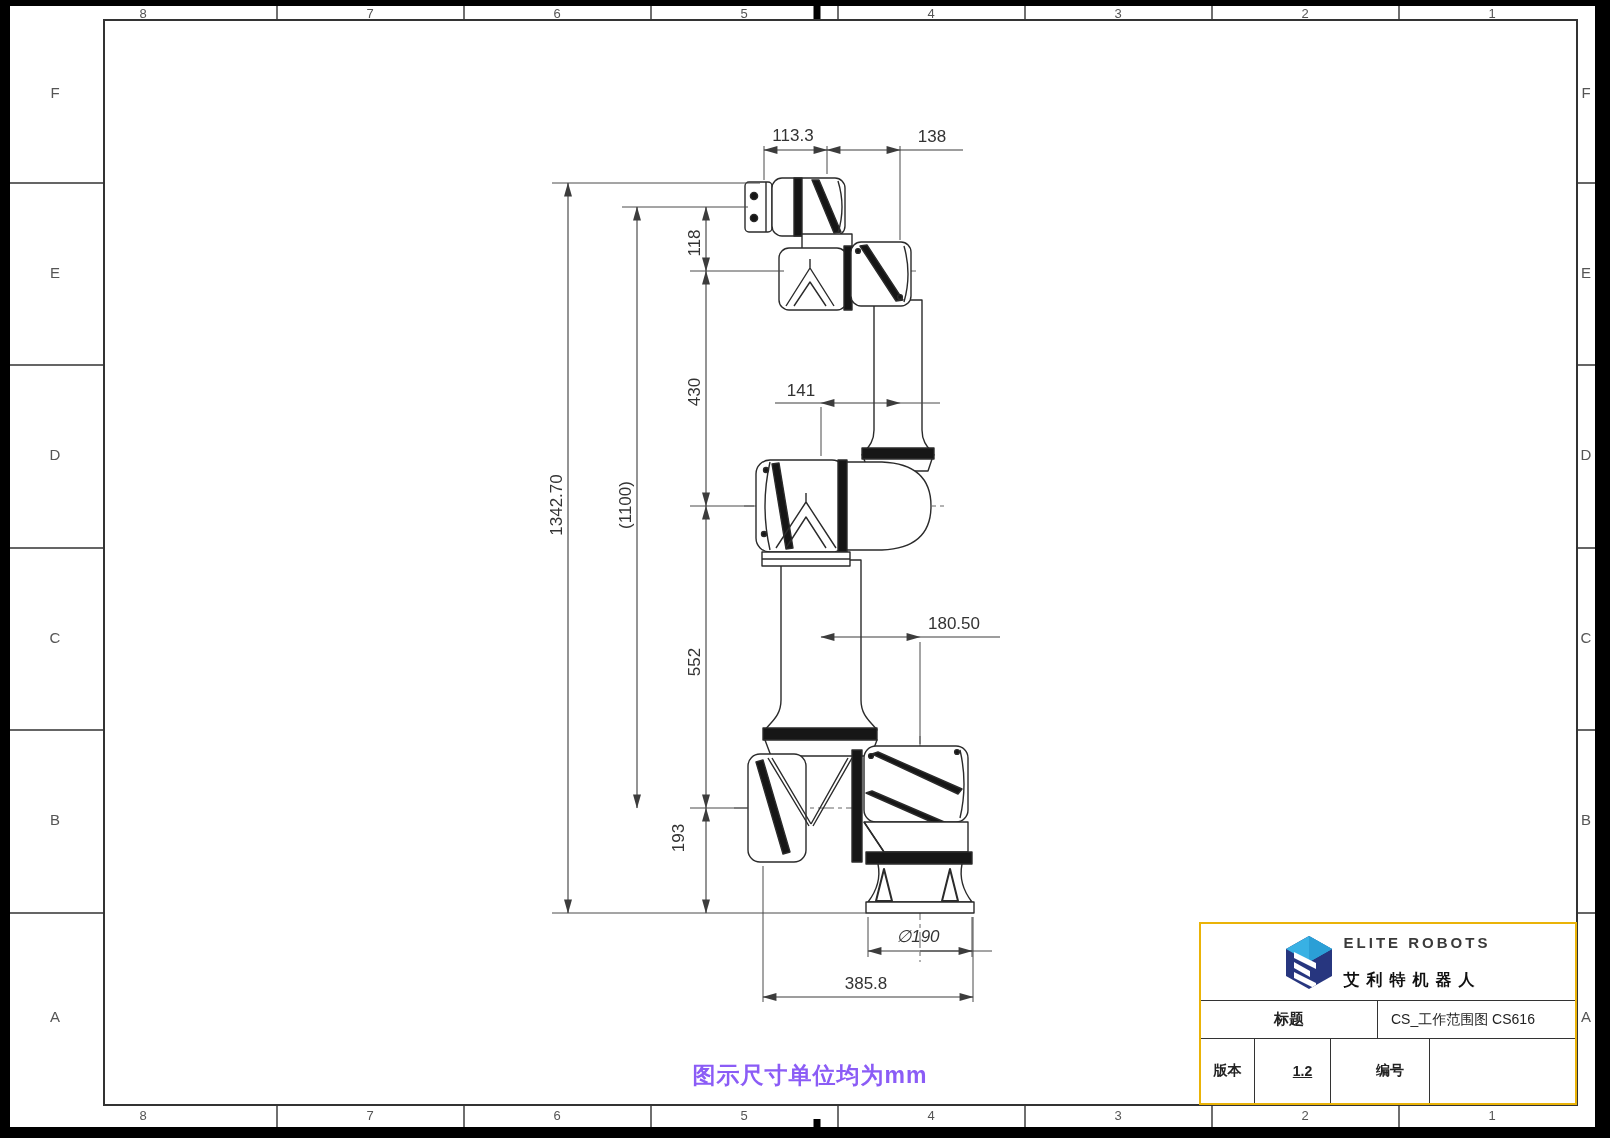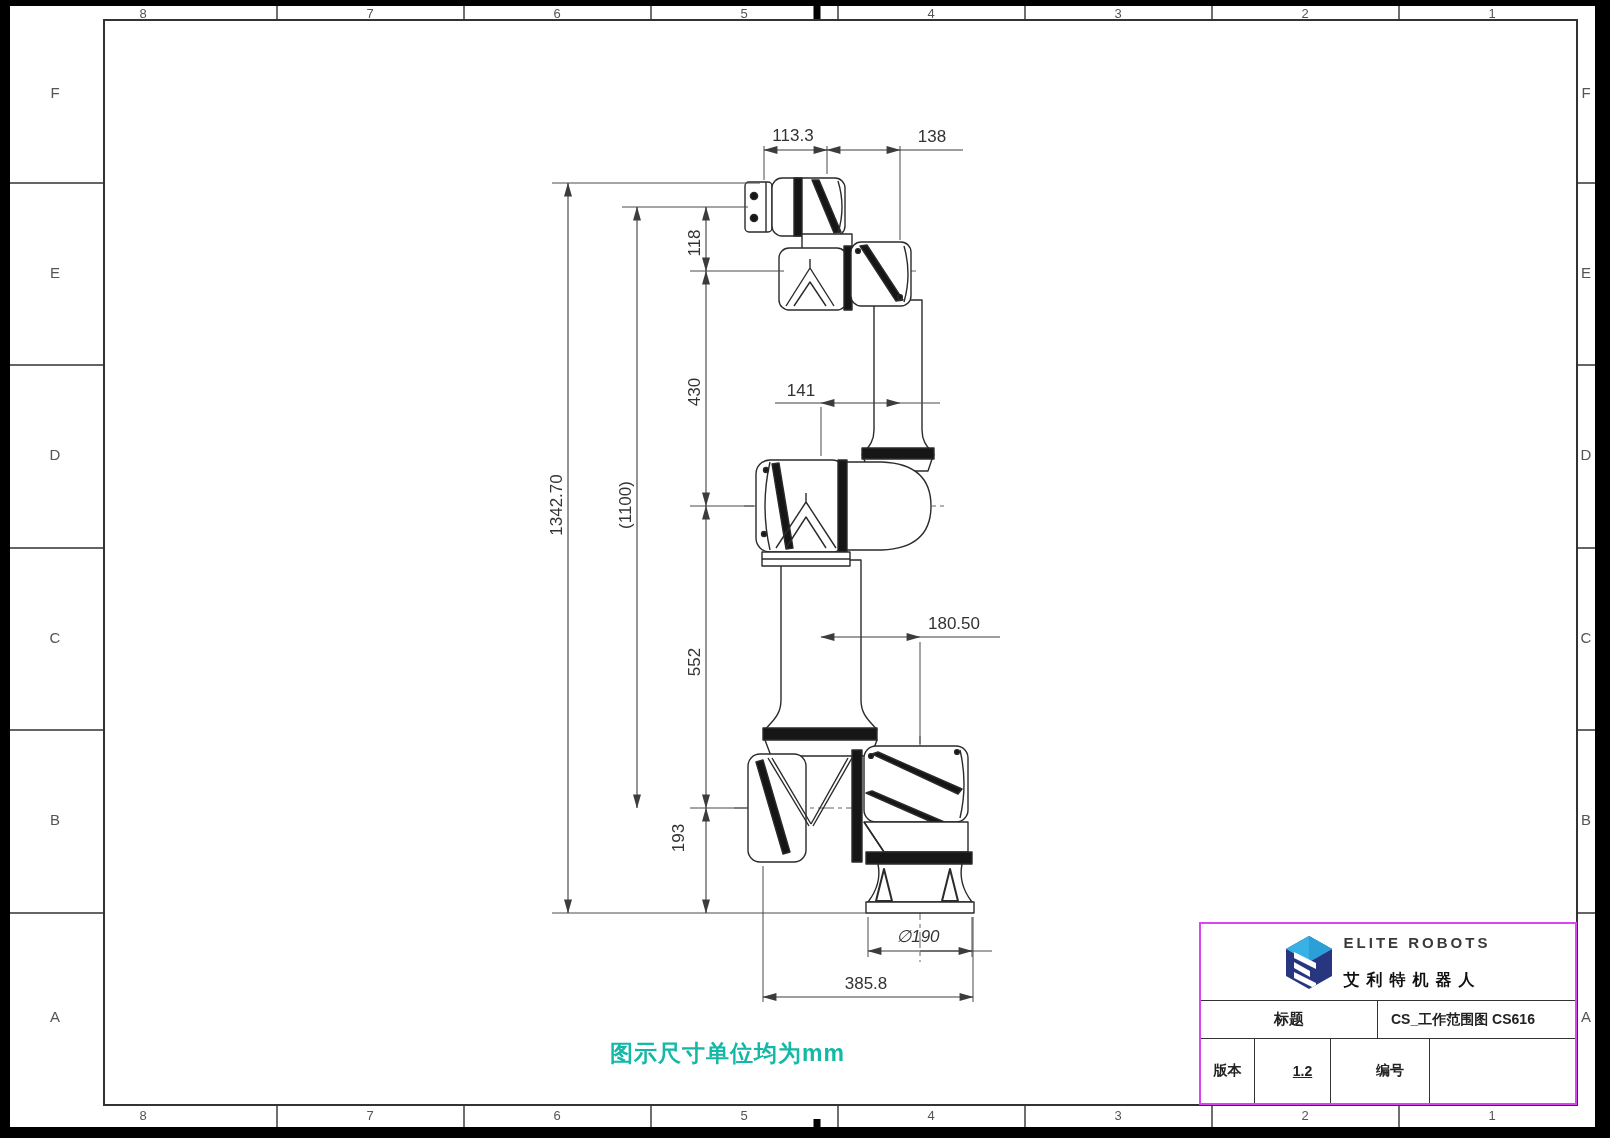--- a/index.html
+++ b/index.html
@@ -5,33 +5,33 @@
   html,body{margin:0;padding:0;background:#000;width:1610px;height:1138px;overflow:hidden;
     font-family:"Liberation Sans",sans-serif;}
   #stage{position:relative;width:1610px;height:1138px;background:#000;}
   #sheet{position:absolute;left:10px;top:6px;width:1585px;height:1121px;background:#fff;}
   .zone-num{position:absolute;width:40px;text-align:center;font-size:13px;color:#555;
     font-family:"Liberation Sans",sans-serif;}
   .zone-letter{position:absolute;width:30px;text-align:center;font-size:15px;color:#555;}
   #drawing-title{position:absolute;left:650px;top:56px;width:340px;text-align:center;
     font-family:"DejaVu Sans Mono",monospace;font-weight:bold;font-size:25px;color:#1c1c1c;
     letter-spacing:1px;}
-  #unit-note{position:absolute;left:610px;top:1038px;width:400px;
-    font-weight:bold;font-size:23px;color:#14b8a6;letter-spacing:1px;}
+  #unit-note{position:absolute;left:610px;top:1060px;width:400px;text-align:center;
+    font-weight:bold;font-size:23px;color:#8b5cf6;letter-spacing:1px;}
   
   #title-block{position:absolute;left:1199px;top:922px;width:378px;height:183px;
-    border:2px solid #d946ef;box-sizing:border-box;background:#fff;display:flex;flex-direction:column;}
+    border:2px solid #eab308;box-sizing:border-box;background:#fff;display:flex;flex-direction:column;}
   #tb-logo-row{height:76px;border-bottom:1.5px solid #333;display:flex;align-items:center;
     justify-content:center;gap:12px;}
   .tb-row{display:flex;border-bottom:1.5px solid #333;}
   .tb-row:last-child{border-bottom:none;flex:1;gap:20px;}
   .tb-label{width:177px;border-right:1.5px solid #333;display:flex;align-items:center;
     justify-content:center;font-size:15px;font-weight:bold;color:#222;box-sizing:border-box;}
   .tb-value{flex:1;display:flex;align-items:center;padding-left:13px;font-size:14px;
-    font-weight:bold;color:#222;white-space:nowrap;}
+    font-weight:normal;color:#222;white-space:nowrap;}
   .tb-cell{border-right:1.5px solid #333;display:flex;align-items:center;justify-content:center;
     font-size:14px;font-weight:bold;color:#222;box-sizing:border-box;}
   #brand-text{display:flex;flex-direction:column;justify-content:center;}
   #brand-en{font-size:15px;font-weight:bold;color:#3a3a3a;letter-spacing:3px;}
   #brand-cn{font-size:16px;font-weight:bold;color:#101010;letter-spacing:7px;margin-top:19px;}
   svg{display:block;}
   #cad{position:absolute;left:0;top:0;pointer-events:none;}
 </style>
 </head>
 <body>

